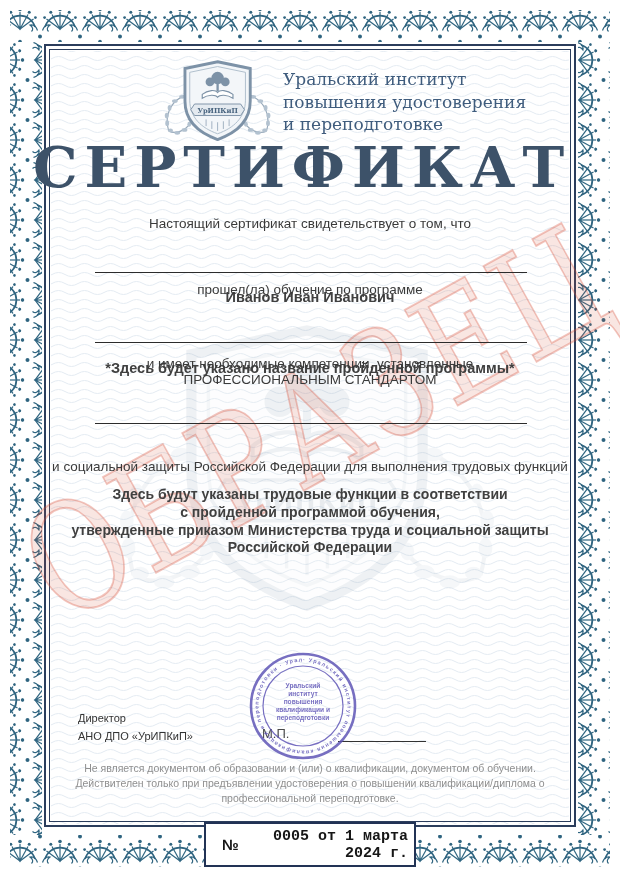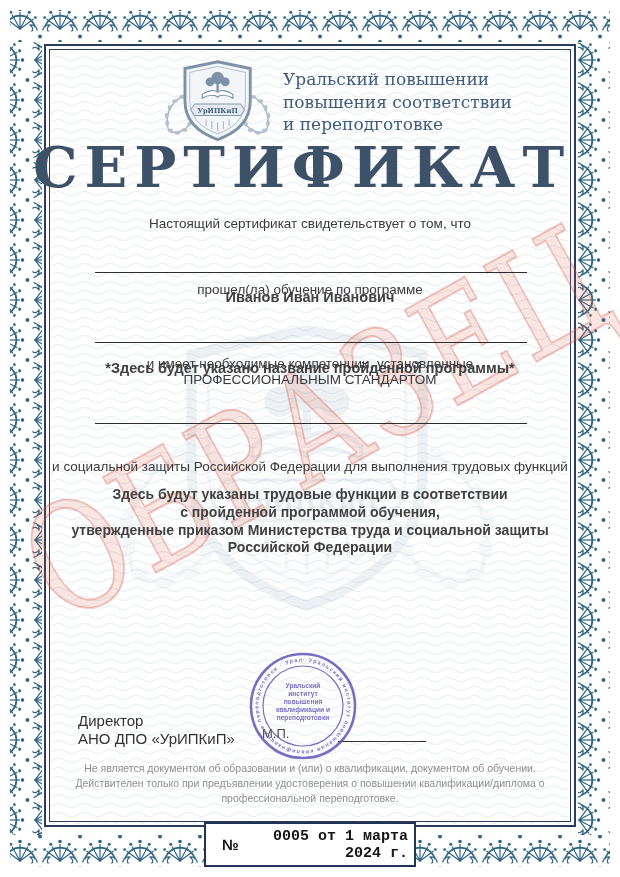--- a/index.html
+++ b/index.html
@@ -20,21 +20,21 @@
     position:absolute; left:0; top:134px; width:604px; text-align:center;
     font-family:"DejaVu Serif", serif; font-weight:bold; font-size:56px;
     letter-spacing:7px; color:#3d5269; white-space:nowrap;
   }
   .wm-red {
     position:absolute; left:-90px; top:348px; width:800px; height:160px; line-height:160px;
     text-align:center; font-family:"DejaVu Serif", serif; font-size:150px; letter-spacing:6px;
     color:rgba(216,85,62,0.15); -webkit-text-stroke:2px rgba(214,78,55,0.32);
     transform:rotate(-29deg) scaleX(0.78); transform-origin:center; pointer-events:none;
   }
-  .director { position:absolute; left:78px; font-size:15px; color:#333; }
+  .director { position:absolute; left:78px; font-size:11px; color:#333; }
   .mp { position:absolute; left:262px; top:726px; font-size:13px; color:#4a4a4a; }
   .sig-line { position:absolute; left:338px; top:741px; width:88px; height:0; border-top:1.5px solid #333; }
   .stamp { position:absolute; left:247px; top:648px; }
   .disc { position:absolute; left:52px; width:516px; text-align:center; font-size:10.5px; color:#8f8f8f; }
   .num-box {
     position:absolute; left:204px; top:822px; width:212px; height:45px; background:#fff;
     border:2.5px solid #223355; box-sizing:border-box; display:flex; align-items:center;
     font-weight:bold; font-size:15px; color:#161616;
   }
   .num-box .nmark { margin-left:16px; }
@@ -141,22 +141,22 @@
     </g>
 
     <g transform="translate(160,56) scale(0.96)">
       <use xlink:href="#logoart"></use>
     </g>
   </svg>
 
   <div class="wm-red">ОБРАЗЕЦ</div>
 
   <div class="inst-name">
-    <div>Уральский повышении</div>
-    <div>повышения соответствии</div>
+    <div>Уральский институт</div>
+    <div>повышения удостоверения</div>
     <div>и переподготовке</div>
   </div>
 
   <div class="big-title">СЕРТИФИКАТ</div>
 
   <div class="ctext" style="top:216px">Настоящий сертификат свидетельствует о том, что</div>
   <div class="ctext bold15" style="top:249px">Иванов Иван Иванович</div>
   <div class="uline" style="top:272px"></div>
   <div class="ctext" style="top:282px">прошел(ла) обучение по программе</div>
   <div class="ctext bold15" style="top:320px">*Здесь будет указано название пройденной программы*</div>

